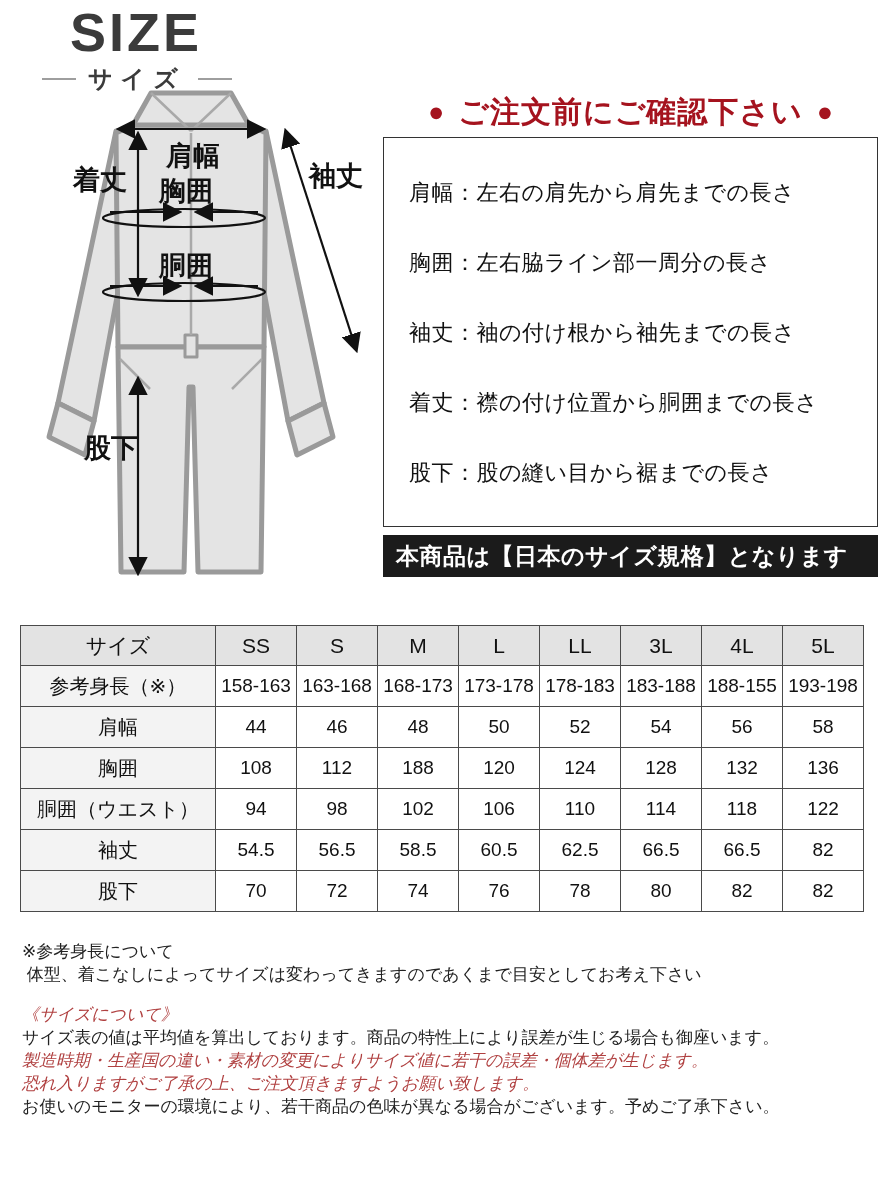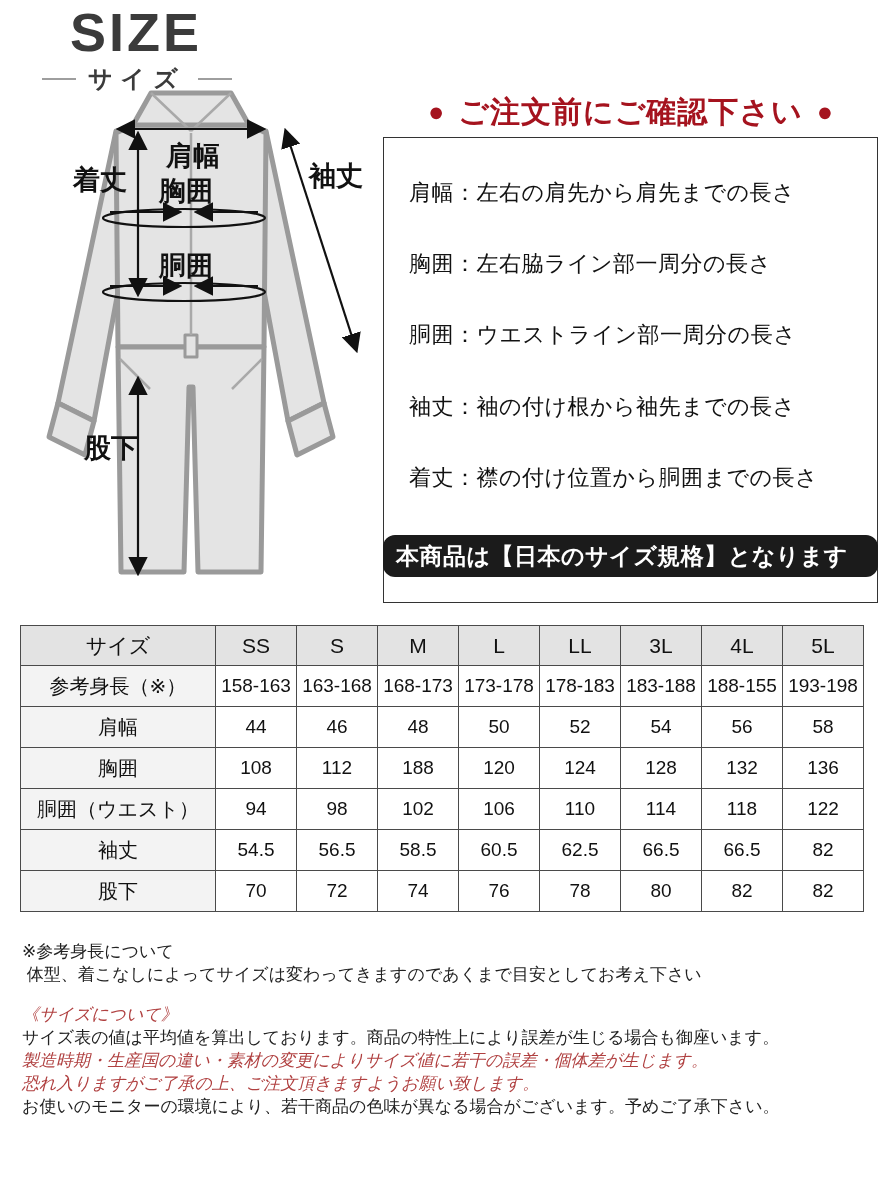--- a/index.html
+++ b/index.html
@@ -24,23 +24,23 @@
   .size-head .dash{width:34px;height:0;border-top:2px solid #9e9e9e;}
   .size-head .jp{font-size:24px;font-weight:bold;letter-spacing:8px;color:var(--heading-gray);}
 
   
   .diagram{position:absolute;left:18px;top:85px;width:362px;height:548px;}
 
   
   .confirm-title{position:absolute;left:383px;top:92px;width:495px;display:flex;align-items:center;justify-content:center;gap:14px;color:var(--accent-red);font-weight:bold;}
   .confirm-title .txt{font-size:30px;letter-spacing:1px;}
   .confirm-title .bullet{font-size:27px;line-height:1;}
-  .confirm-box{position:absolute;left:383px;top:137px;width:495px;height:466px;border:1px solid #333;display:flex;flex-direction:column;justify-content:space-between;padding:40px 0 38px 25px;gap:32px;}
+  .confirm-box{position:absolute;left:383px;top:137px;width:495px;height:390px;border:1px solid #333;display:flex;flex-direction:column;justify-content:space-between;padding:40px 0 38px 25px;gap:32px;}
   .confirm-item{font-size:22px;color:#111;letter-spacing:0.5px;}
-  .jp-standard-bar{position:absolute;left:383px;top:535px;width:495px;height:42px;background:var(--bar-bg);color:#fff;display:flex;align-items:center;padding-left:13px;font-size:23px;font-weight:600;letter-spacing:0.5px;border-radius:12px;}
+  .jp-standard-bar{position:absolute;left:383px;top:535px;width:495px;height:42px;background:var(--bar-bg);color:#fff;display:flex;align-items:center;padding-left:13px;font-size:23px;font-weight:600;letter-spacing:0.5px;}
 
   
   .size-table{position:absolute;left:20px;top:625px;width:843px;border-collapse:collapse;table-layout:fixed;}
   .size-table td{border:1px solid #4a4a4a;text-align:center;vertical-align:middle;height:41px;font-size:19px;background:#fff;}
   .size-table tr.head td{height:40px;background:var(--table-header-bg);font-size:21px;}
   .size-table td.lbl{background:var(--table-label-bg);font-size:20px;}
   .size-table tr.head td.lbl{background:var(--table-header-bg);}
   .size-table col.c-label{width:195px;}
   .size-table col.c-val{width:81px;}
 
@@ -118,21 +118,20 @@
   </div>
 
   <div class="confirm-title">
     <span class="bullet">●</span>
     <span class="txt">ご注文前にご確認下さい</span>
     <span class="bullet">●</span>
   </div>
   <div class="confirm-box">
       <div class="confirm-item">肩幅：左右の肩先から肩先までの長さ</div>
       <div class="confirm-item">胸囲：左右脇ライン部一周分の長さ</div>
-      <div class="confirm-item">胴囲：ウエストライン部一周分の長さ</div>
       <div class="confirm-item">袖丈：袖の付け根から袖先までの長さ</div>
       <div class="confirm-item">着丈：襟の付け位置から胴囲までの長さ</div>
       <div class="confirm-item">股下：股の縫い目から裾までの長さ</div>
     </div>
   <div class="jp-standard-bar">本商品は【日本のサイズ規格】となります</div>
 
   <table class="size-table">
     <colgroup>
       <col class="c-label">
       <col class="c-val">

